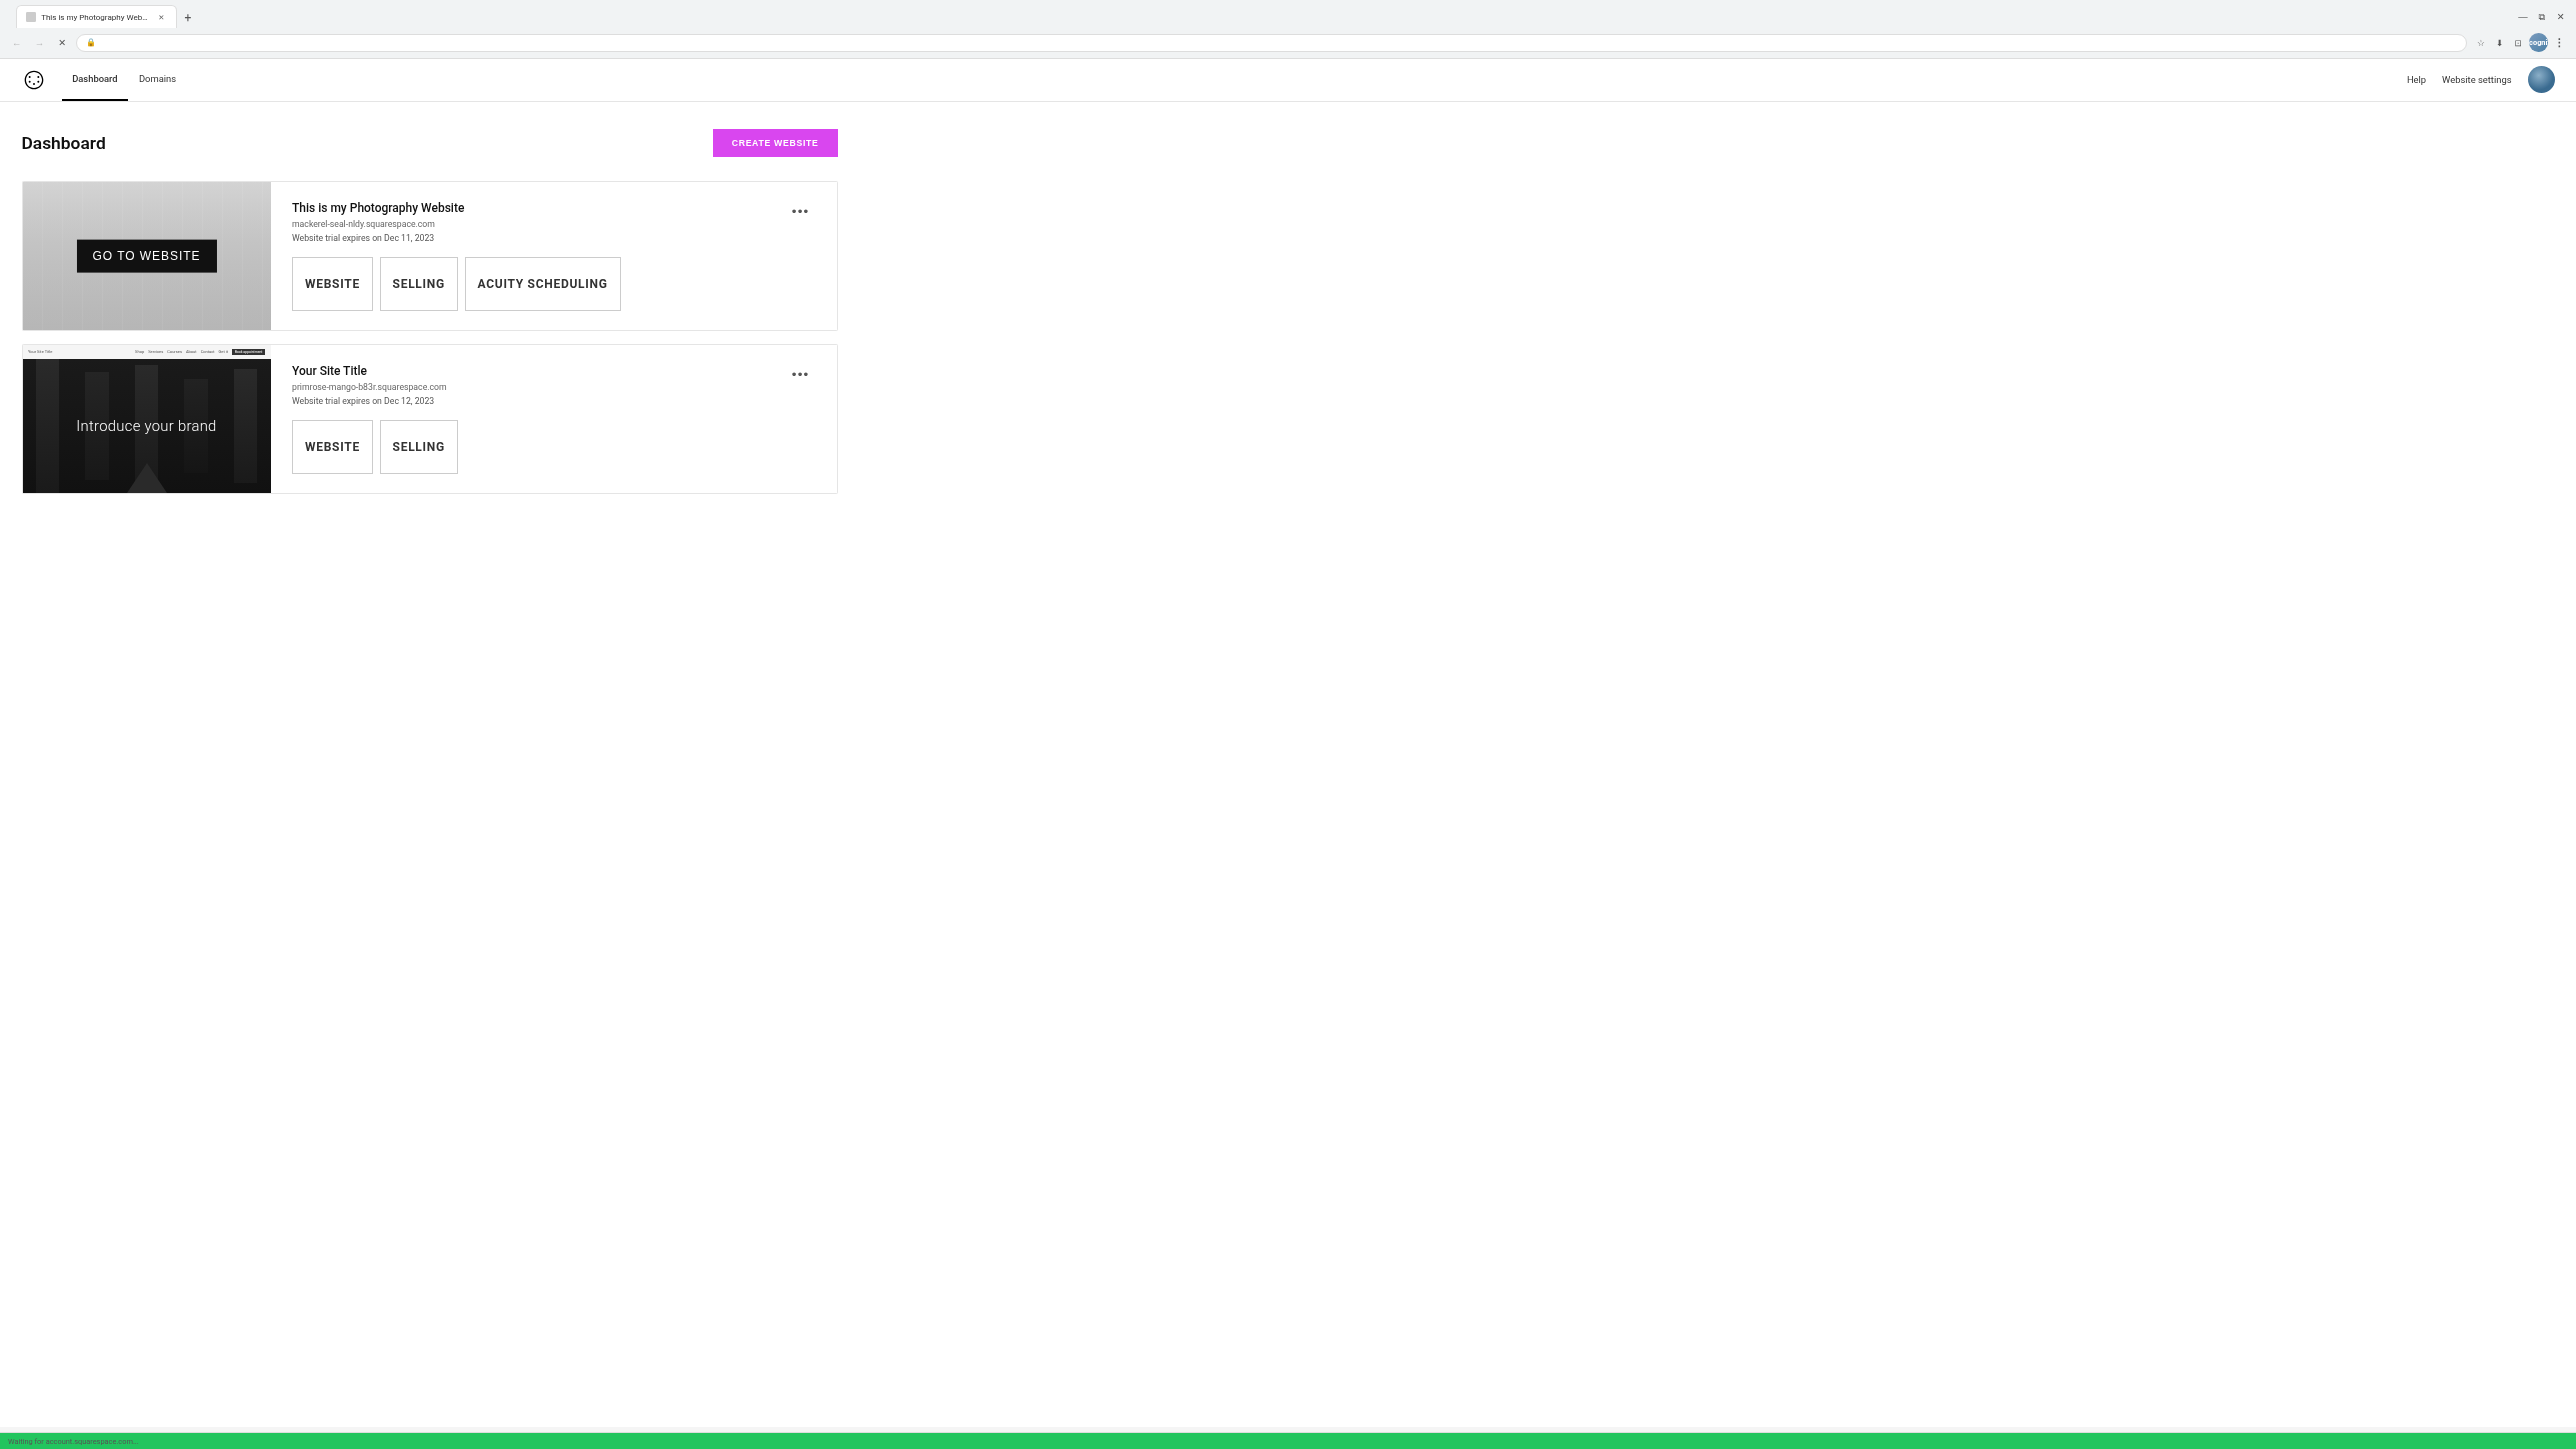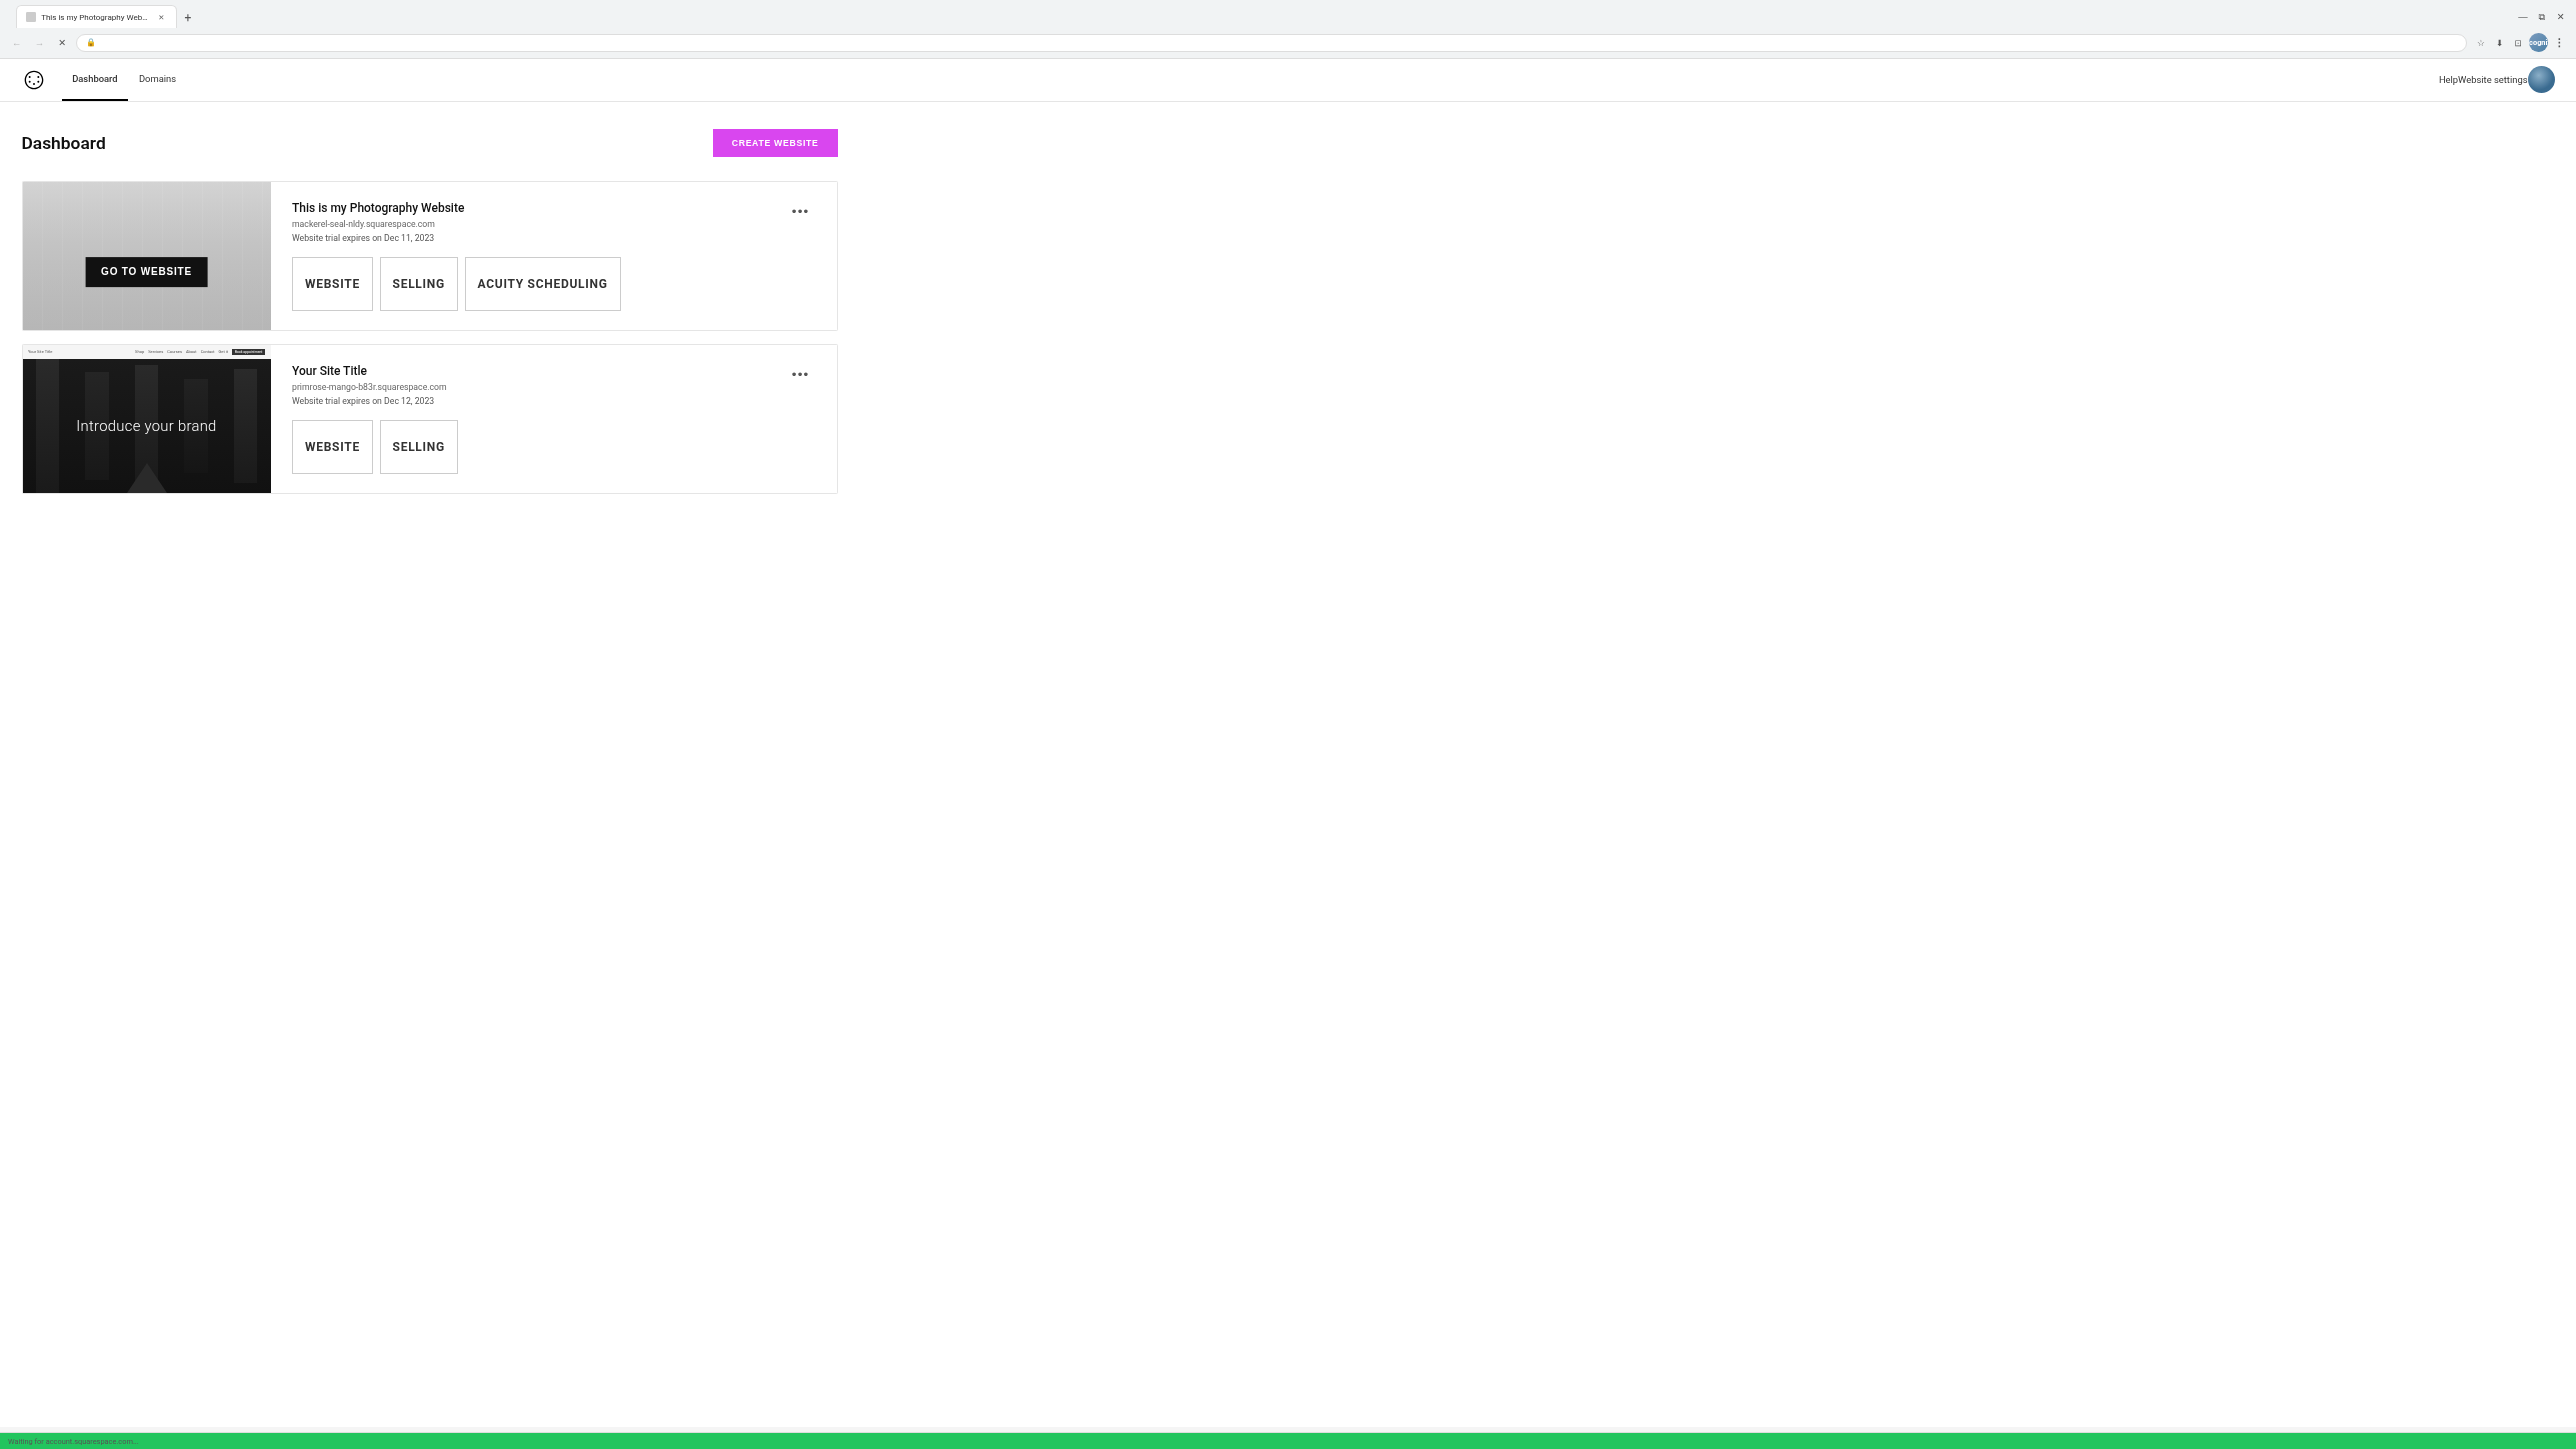--- a/index.html
+++ b/index.html
@@ -223,20 +223,21 @@
       text-decoration: none;
     }
     .nav-link.active {
       border-bottom: 2px solid #000;
       font-weight: 500;
     }
     .top-nav-right {
       margin-left: auto;
       display: flex;
       align-items: center;
+      gap: 16px;
     }
     .nav-help {
       font-size: 9.4px;
       color: #333;
       cursor: pointer;
     }
     .nav-account {
       font-size: 9.4px;
       color: #333;
       cursor: pointer;
@@ -325,27 +326,26 @@
     }
     .thumb-overlay-btn {
       position: absolute;
       top: 50%;
       left: 50%;
       transform: translate(-50%, -50%);
       background: #111;
       color: #fff;
       border: none;
       padding: 9.4px 16px;
-      font-size: 10px;
-      font-weight: 700;
+      font-size: 12px;
+      font-weight: 400;
       letter-spacing: 0.08em;
       text-transform: uppercase;
       cursor: pointer;
       white-space: nowrap;
-      margin-top: 16px;
     }
     .thumb-brand-minibar {
       background: #f5f5f5;
       height: 13.4px;
       display: flex;
       align-items: center;
       padding: 0 5.4px;
       gap: 5.4px;
       font-size: 4px;
       color: #555;

